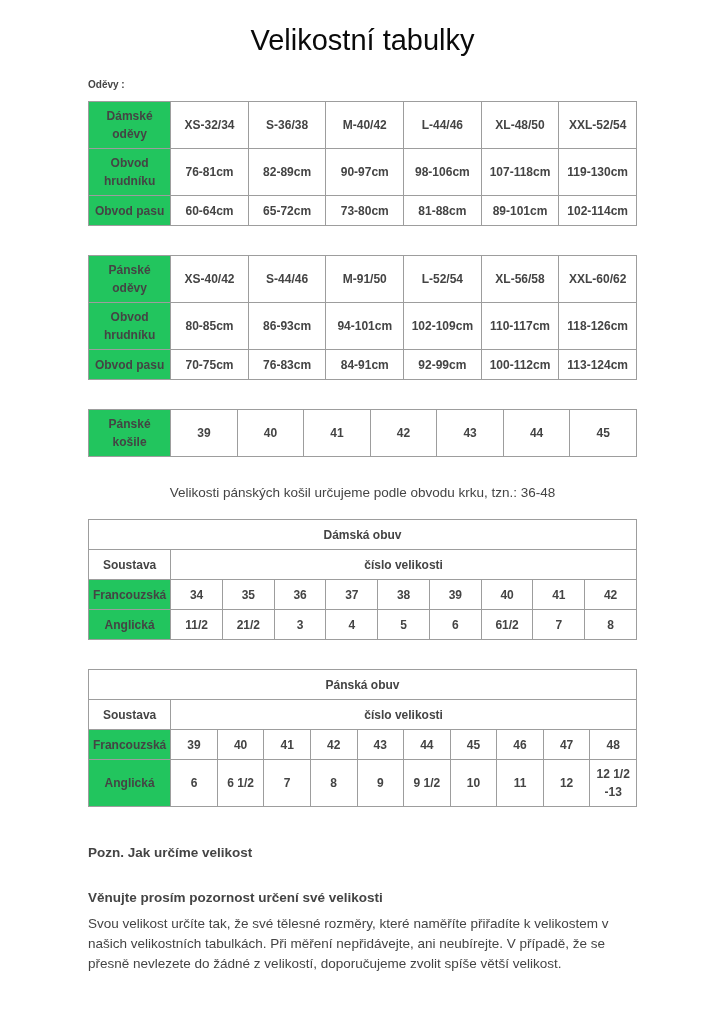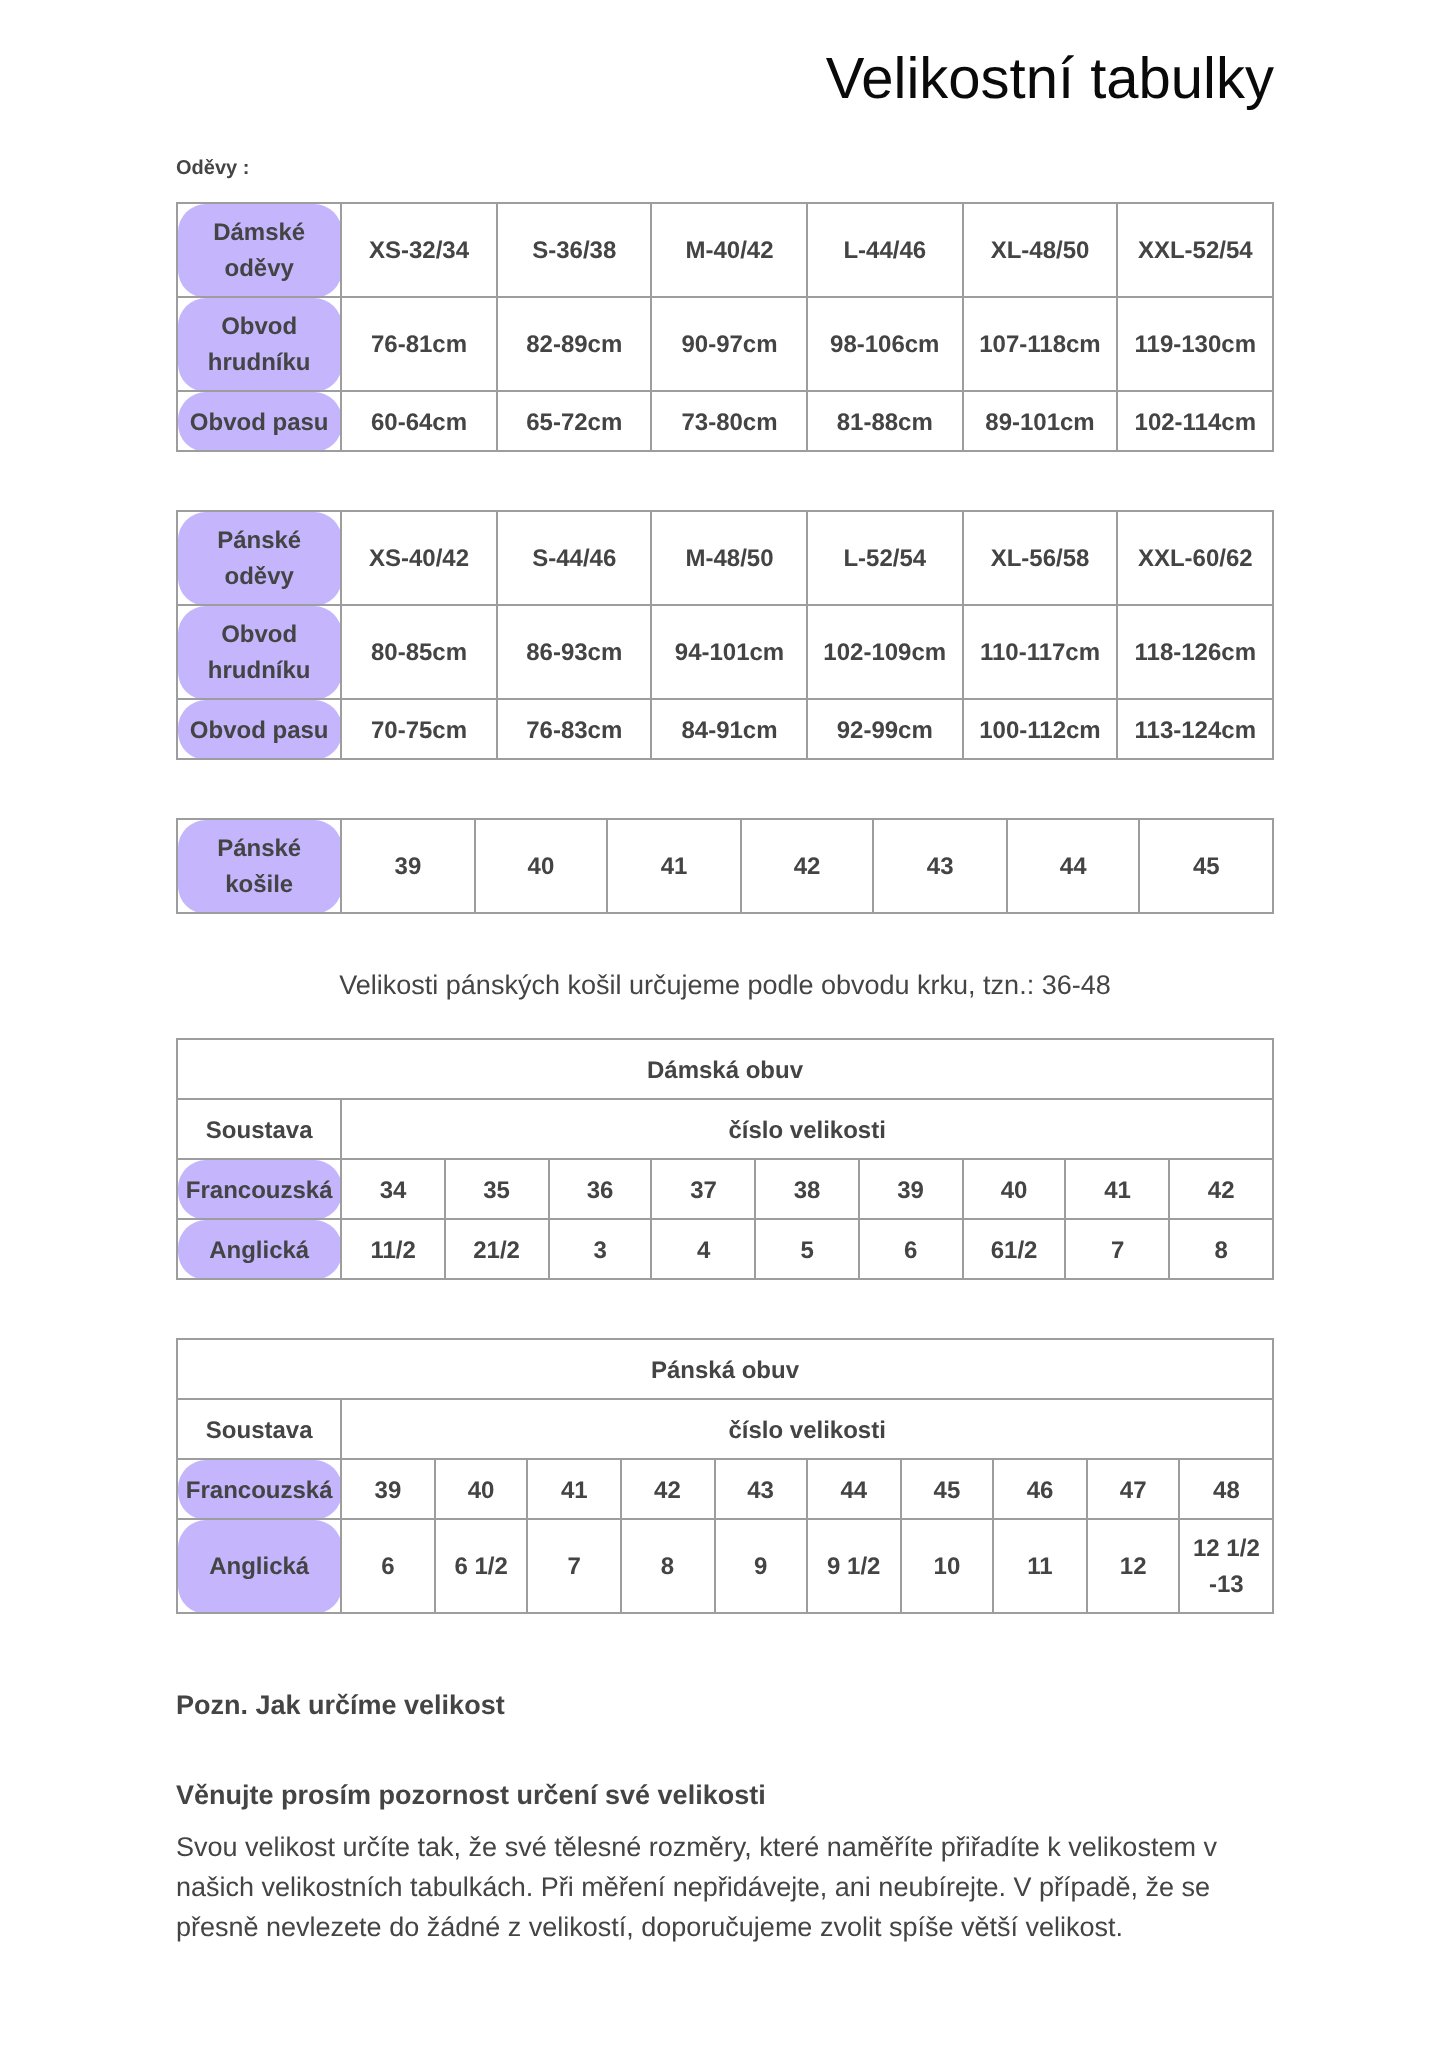--- a/index.html
+++ b/index.html
@@ -14,21 +14,21 @@
     color: #444444;
     box-sizing: border-box;
   }
   .page {
     padding: 16px 87px 30px 88px;
   }
   h1.page-title {
     font-size: 29px;
     font-weight: 400;
     color: #0a0a0a;
-    text-align: right;
+    text-align: center;
     margin: 8px 0 22px 0;
     letter-spacing: 0px;
   }
   h2.section-heading {
     font-size: 10px;
     font-weight: bold;
     color: #444444;
     margin: 0 0 11px 0;
   }
   .size-table {
@@ -43,22 +43,21 @@
     vertical-align: middle;
     padding: 5px 2px;
     font-size: 12px;
     font-weight: bold;
     color: #444444;
     line-height: 1.5;
     height: 19px;
     overflow-wrap: break-word;
   }
   .size-table td.lbl {
-    background: #c4b5fd;
-    border-radius: 14px;
+    background: #22c55e;
   }
   p.note-text {
     font-size: 13.5px;
     font-weight: 400;
     color: #444444;
     line-height: 1.5;
     margin: 0 0 15px 0;
   }
   p.note-text.bold {
     font-weight: bold;
@@ -129,21 +128,21 @@
           <col style="width: 14.1667%;">
           <col style="width: 14.1667%;">
           <col style="width: 14.1667%;">
           <col style="width: 14.1667%;">
         </colgroup>
         <tbody>
           <tr>
             <td class="lbl">Pánské oděvy</td>
             <td>XS-40/42</td>
             <td>S-44/46</td>
-            <td>M-48/50</td>
+            <td>M-91/50</td>
             <td>L-52/54</td>
             <td>XL-56/58</td>
             <td>XXL-60/62</td>
           </tr>
           <tr>
             <td class="lbl">Obvod hrudníku</td>
             <td>80-85cm</td>
             <td>86-93cm</td>
             <td>94-101cm</td>
             <td>102-109cm</td>

